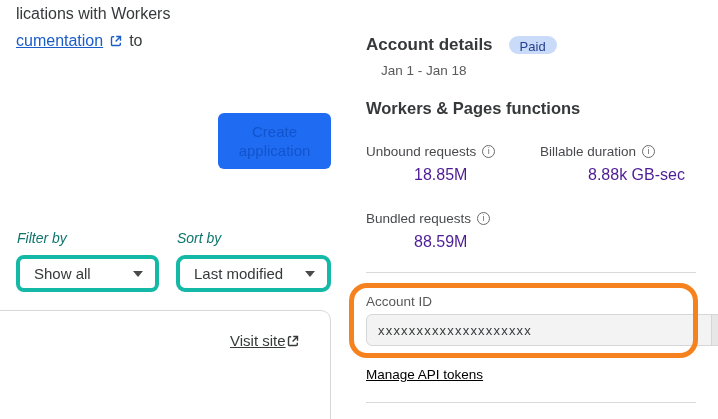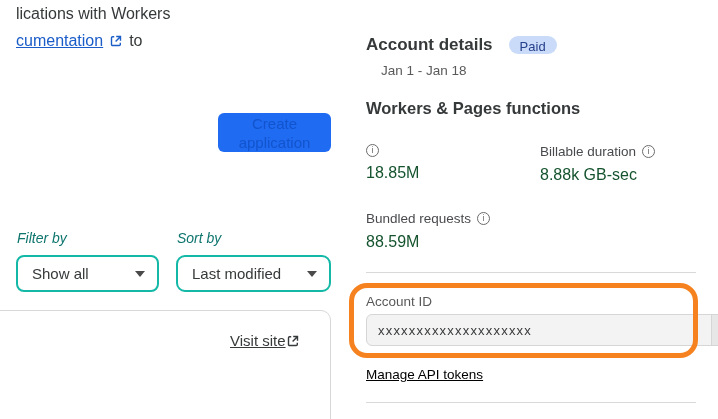--- a/index.html
+++ b/index.html
@@ -20,33 +20,33 @@
     white-space: nowrap;
   }
   .intro .line2 { display: flex; align-items: center; gap: 6px; text-align: center; }
   a.doc-link {
     color: #1a5cc8; text-decoration: underline; cursor: pointer;
   }
   .ext-icon { display: inline-block; width: 14px; height: 14px; }
   .ext-icon svg { display: block; }
 
   .create-btn {
-    left: 218px; top: 113px; width: 113px; height: 39px;
+    left: 218px; top: 113px; width: 113px; height: 56px;
     background: #1f6bf2; border: none; border-radius: 6px;
     color: #1254cd; font-family: "Liberation Sans", sans-serif;
     font-size: 15px; line-height: 19px; text-align: center; cursor: pointer;
   }
 
   .small-label { font-size: 14px; color: #0f766e; font-style: italic; }
   .filter-label { left: 17px; top: 230px; }
   .sort-label   { left: 177px; top: 230px; }
 
   .dropdown {
     top: 255px; height: 37px;
-    border: 2px solid #14b8a6; border-radius: 8px; background: #ffffff;
+    border: 4px solid #14b8a6; border-radius: 8px; background: #ffffff;
     display: flex; align-items: center; justify-content: space-between;
     padding: 0 12px 0 14px; font-size: 15px; color: #36393a; cursor: pointer;
   }
   .dropdown.filter { left: 16px;  width: 143px; }
   .dropdown.sort   { left: 176px; width: 155px; border-radius: 9px; }
   .chevron {
     width: 0; height: 0;
     border-left: 5px solid transparent; border-right: 5px solid transparent;
     border-top: 6px solid #4a4a4a; margin-left: 8px;
   }
@@ -71,21 +71,21 @@
     background: #c9dbf9; color: #27418c;
     font-size: 13px; padding: 3px 11px 0; border-radius: 12px;
   }
   .date-range { left: 366px; top: 63px; font-size: 13.5px; color: #595959; margin-left: 15px; }
   .section-title { left: 366px; top: 99px; font-size: 16.5px; font-weight: 700; color: #36393a; }
 
   .metric-label {
     display: flex; align-items: center; gap: 6px;
     font-size: 13.5px; color: #484a4d;
   }
-  .metric-value { font-size: 16px; color: #14532d; margin-top: 7px; }
+  .metric-value { font-size: 16px; color: #4c1d95; margin-top: 7px; margin-left: 48px; }
   .metric.m0 { left: 366px; top: 144px; }
   .metric.m1 { left: 540px; top: 144px; }
   .metric.m2 { left: 366px; top: 211px; }
   .info-icon {
     width: 13px; height: 13px; border: 1px solid #6b6b6b; border-radius: 50%;
     display: inline-flex; align-items: center; justify-content: center;
     color: #6b6b6b; font-size: 9px; line-height: 1; cursor: pointer;
   }
   .info-icon::after { content: "i"; font-style: normal; }
 
@@ -166,20 +166,21 @@
   <span class="acct-title">Account details</span>
   <span class="paid-badge">Paid</span>
 </div>
 
 <div class="abs date-range">Jan 1 - Jan 18</div>
 
 <div class="abs section-title">Workers &amp; Pages functions</div>
 
 <div class="abs metric m0">
   <div class="metric-label">
+    <span>Unbound requests</span>
     <i class="info-icon"></i>
   </div>
   <div class="metric-value">18.85M</div>
 </div>
 
 <div class="abs metric m1">
   <div class="metric-label">
     <span>Billable duration</span>
     <i class="info-icon"></i>
   </div>

